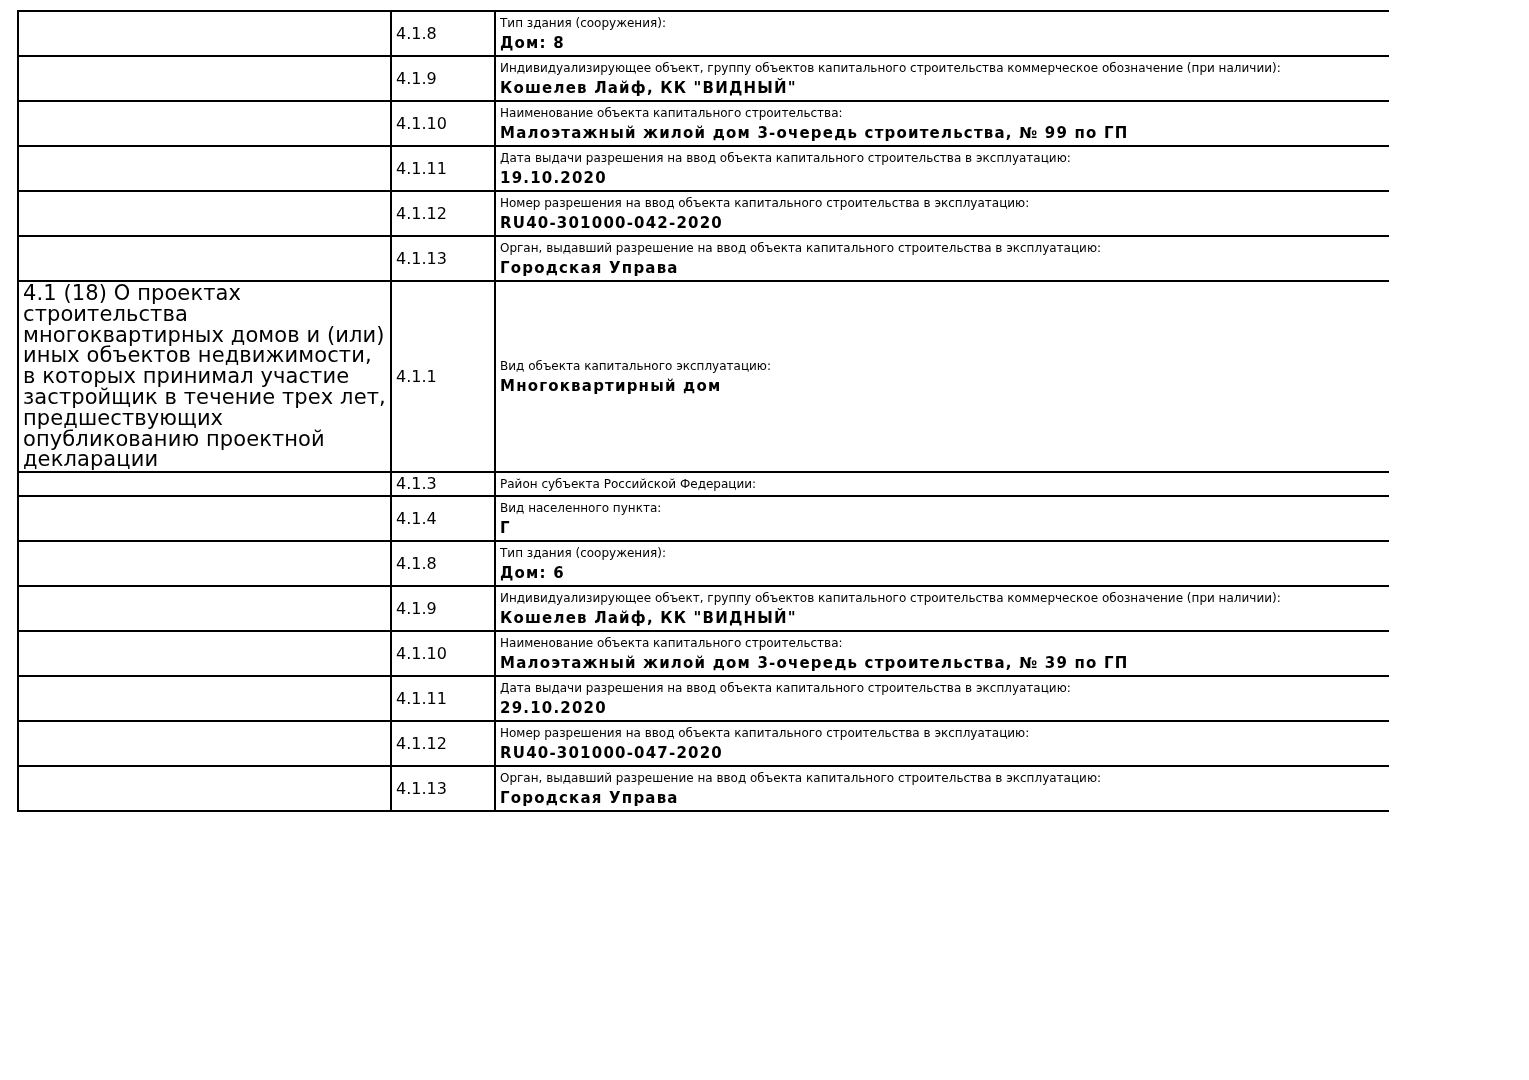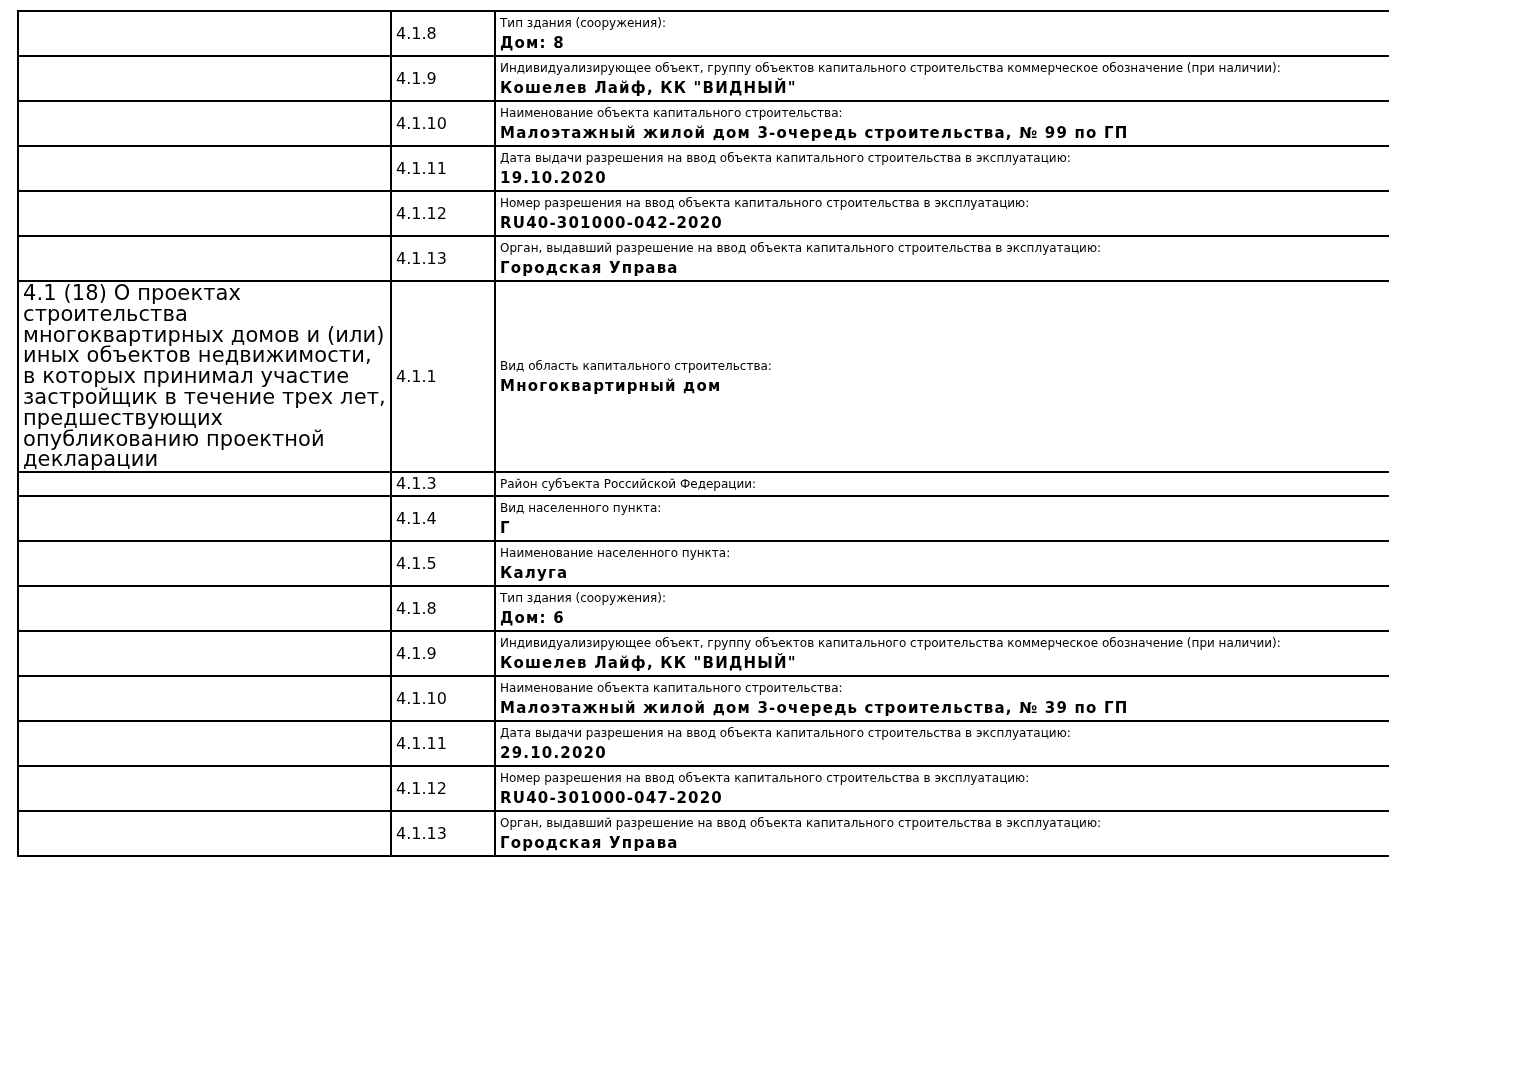--- a/index.html
+++ b/index.html
@@ -111,21 +111,21 @@
     <td class="c-content">
       <div class="label">Орган, выдавший разрешение на ввод объекта капитального строительства в эксплуатацию:</div>
       <div class="value">Городская Управа</div>
     </td>
   </tr>
 
   <tr>
     <td class="c-section">4.1 (18) О проектах строительства многоквартирных домов и (или) иных объектов недвижимости, в которых принимал участие застройщик в течение трех лет, предшествующих опубликованию проектной декларации</td>
     <td class="c-code">4.1.1</td>
     <td class="c-content">
-      <div class="label">Вид область капитального строительства:</div>
+      <div class="label">Вид объекта капитального эксплуатацию:</div>
       <div class="value">Многоквартирный дом</div>
     </td>
   </tr>
 
 
   <tr>
     <td class="c-section"></td>
     <td class="c-code">4.1.3</td>
     <td class="c-content">
       <div class="label">Район субъекта Российской Федерации:</div>
@@ -135,28 +135,20 @@
 
   <tr>
     <td class="c-section"></td>
     <td class="c-code">4.1.4</td>
     <td class="c-content">
       <div class="label">Вид населенного пункта:</div>
       <div class="value">Г</div>
     </td>
   </tr>
 
-  <tr>
-    <td class="c-section"></td>
-    <td class="c-code">4.1.5</td>
-    <td class="c-content">
-      <div class="label">Наименование населенного пункта:</div>
-      <div class="value">Калуга</div>
-    </td>
-  </tr>
 
 
 
   <tr>
     <td class="c-section"></td>
     <td class="c-code">4.1.8</td>
     <td class="c-content">
       <div class="label">Тип здания (сооружения):</div>
       <div class="value">Дом: 6</div>
     </td>

